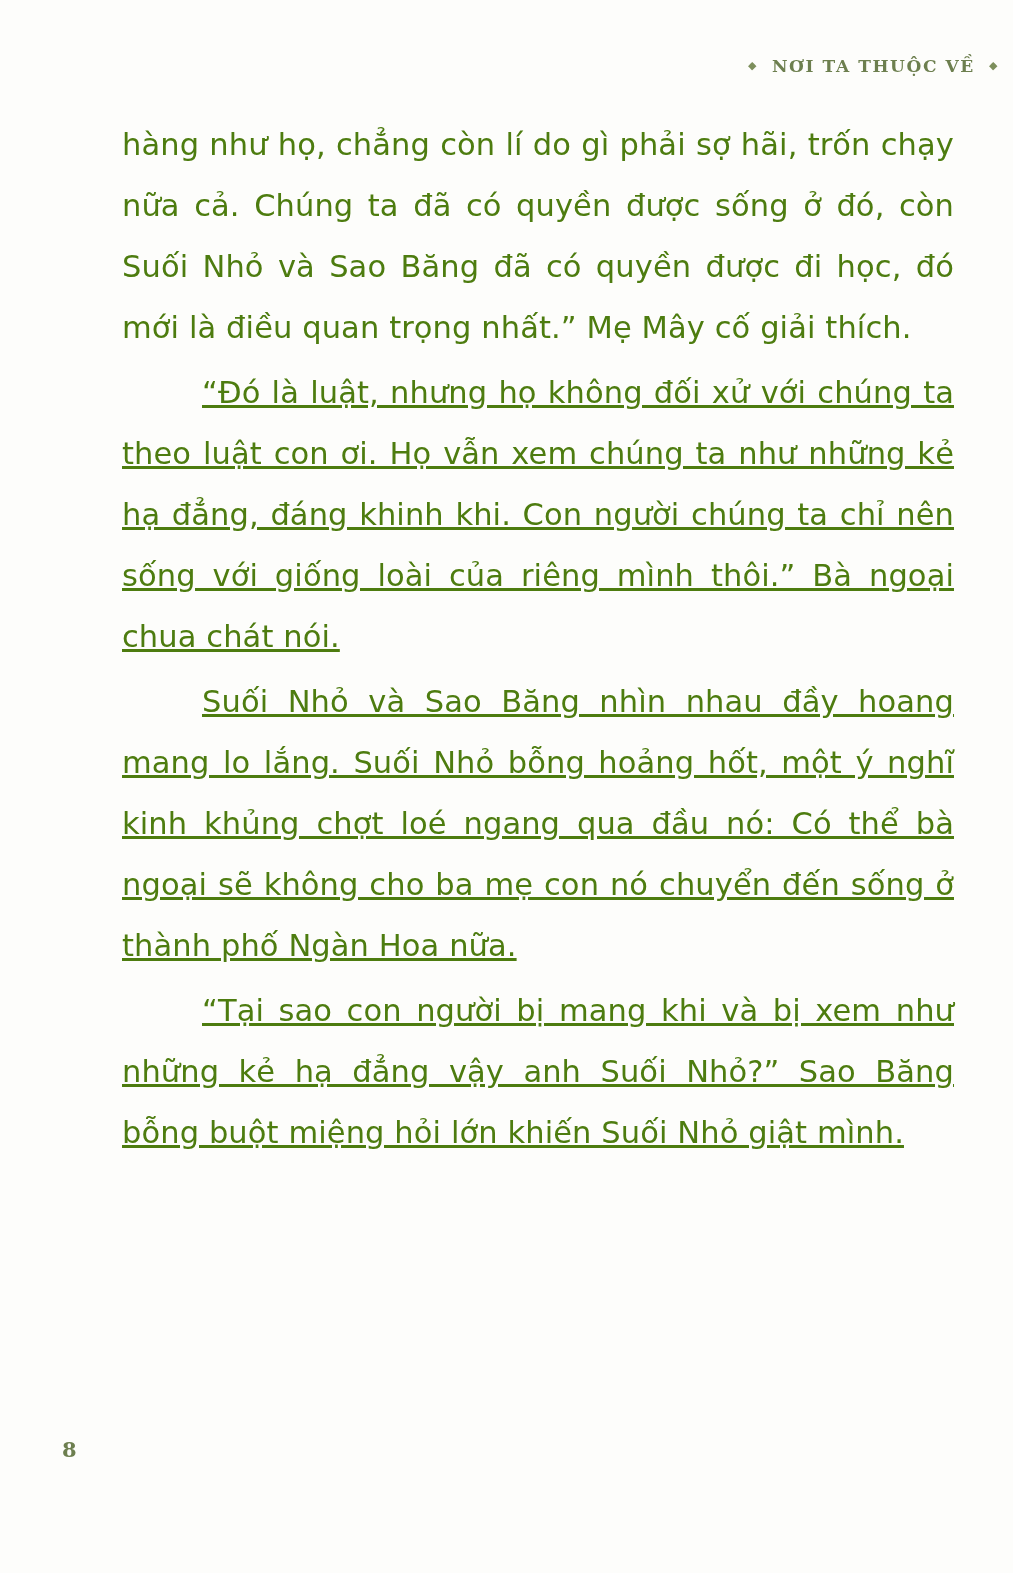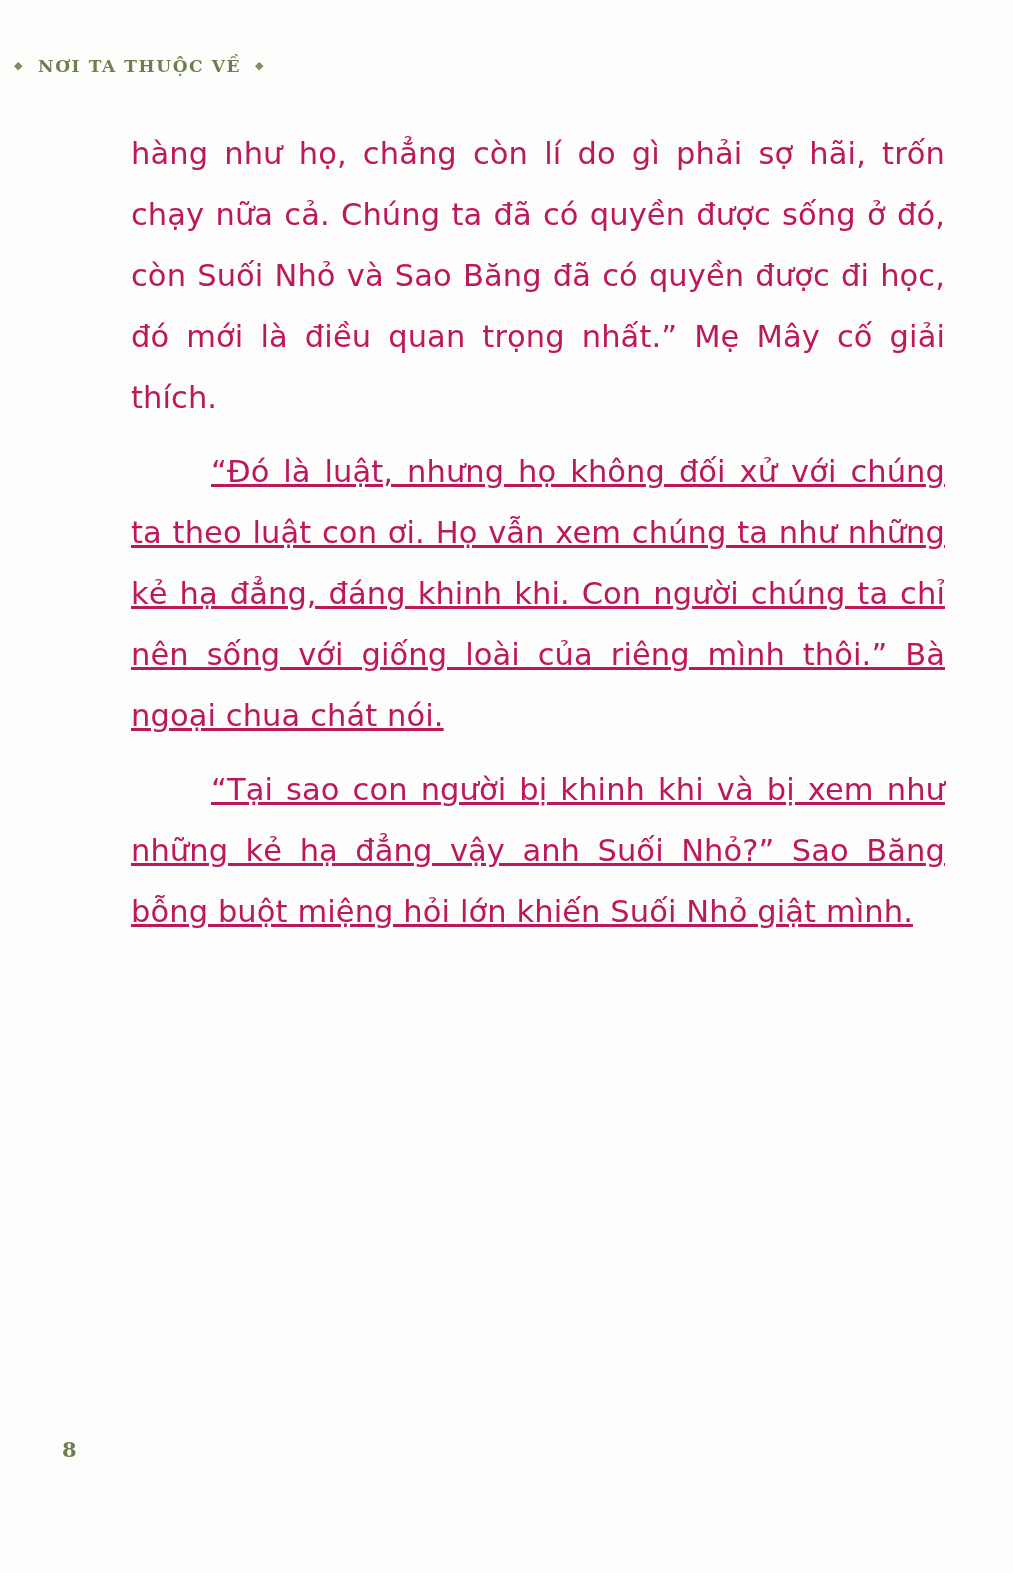--- a/index.html
+++ b/index.html
@@ -21,21 +21,21 @@
     inset: 0;
     background: #fdfdfb;
   }
 
   
   .running-head {
     position: absolute;
     top: 56px;
     left: 0;
     right: 0;
-    text-align: left;
+    text-align: right;
     font-family: "DejaVu Serif", serif;
     font-size: 17px;
     letter-spacing: 1.6px;
     color: #6d7f4f;
     font-weight: 700;
     white-space: nowrap;
   }
   .running-head .diamond {
     display: inline-block;
     font-size: 11px;
@@ -51,24 +51,24 @@
   .textblock {
     position: absolute;
     left: 118px;
     top: 110px;
     width: 840px;
   }
 
   .para {
     font-size: 30.5px;
     line-height: 61px;
-    color: #be185d;
+    color: #4d7c0f;
     text-align: justify;
     text-justify: inter-word;
-    margin: 13px;
+    margin: 4px;
     letter-spacing: 0.1px;
     font-weight: 400;
   }
   .para.indent {
     text-indent: 80px;
   }
   .para + .para {
     margin-top: 0;
     text-decoration: underline;
   }
@@ -89,18 +89,19 @@
 
 <div class="page">
 
   <div class="running-head">
     <span class="diamond">◆</span><span class="ht">NƠI TA THUỘC VỀ</span><span class="diamond">◆</span>
   </div>
 
   <div class="textblock">
     <p class="para">hàng như họ, chẳng còn lí do gì phải sợ hãi, trốn chạy nữa cả. Chúng ta đã có quyền được sống ở đó, còn Suối Nhỏ và Sao Băng đã có quyền được đi học, đó mới là điều quan trọng nhất.” Mẹ Mây cố giải thích.</p>
     <p class="para indent">“Đó là luật, nhưng họ không đối xử với chúng ta theo luật con ơi. Họ vẫn xem chúng ta như những kẻ hạ đẳng, đáng khinh khi. Con người chúng ta chỉ nên sống với giống loài của riêng mình thôi.” Bà ngoại chua chát nói.</p>
-    <p class="para indent">“Tại sao con người bị khinh khi và bị xem như những kẻ hạ đẳng vậy anh Suối Nhỏ?” Sao Băng bỗng buột miệng hỏi lớn khiến Suối Nhỏ giật mình.</p>
+    <p class="para indent">Suối Nhỏ và Sao Băng nhìn nhau đầy hoang mang lo lắng. Suối Nhỏ bỗng hoảng hốt, một ý nghĩ kinh khủng chợt loé ngang qua đầu nó: Có thể bà ngoại sẽ không cho ba mẹ con nó chuyển đến sống ở thành phố Ngàn Hoa nữa.</p>
+    <p class="para indent">“Tại sao con người bị mang khi và bị xem như những kẻ hạ đẳng vậy anh Suối Nhỏ?” Sao Băng bỗng buột miệng hỏi lớn khiến Suối Nhỏ giật mình.</p>
   </div>
 
   <div class="folio">8</div>
 
 </div>
 
 </body></html>

